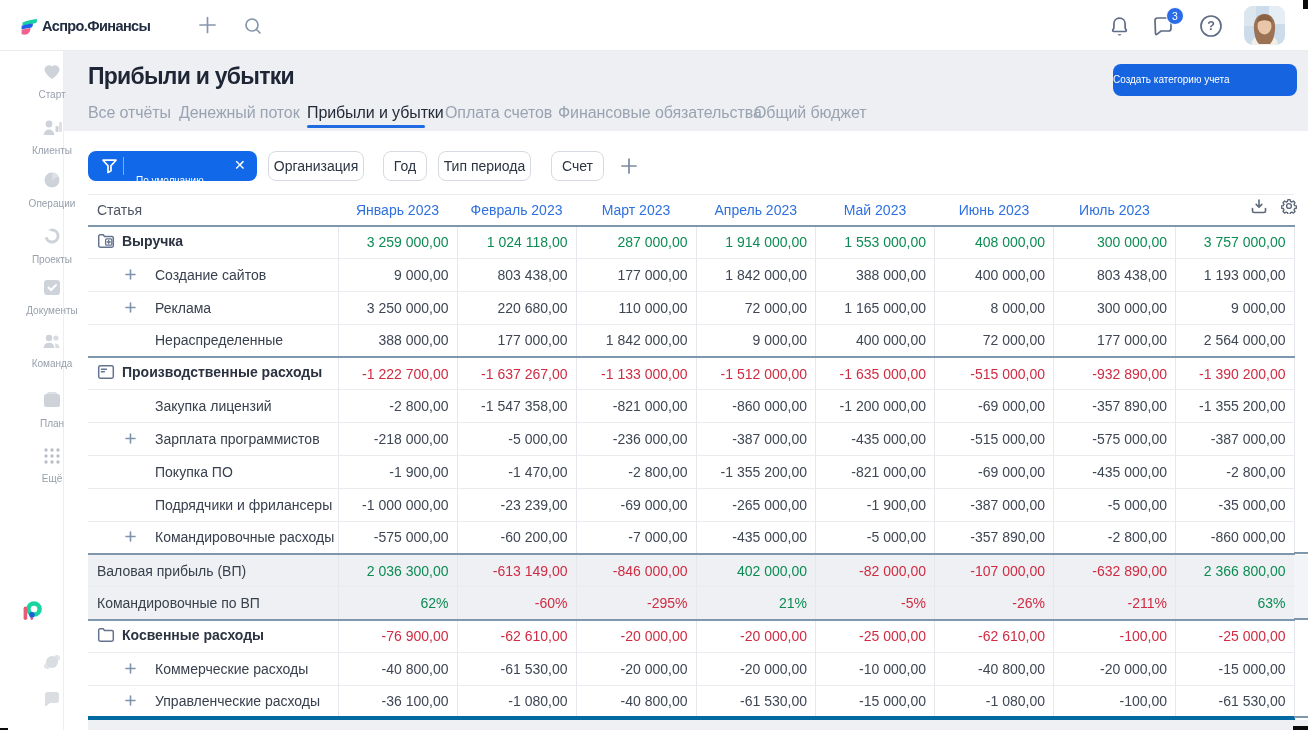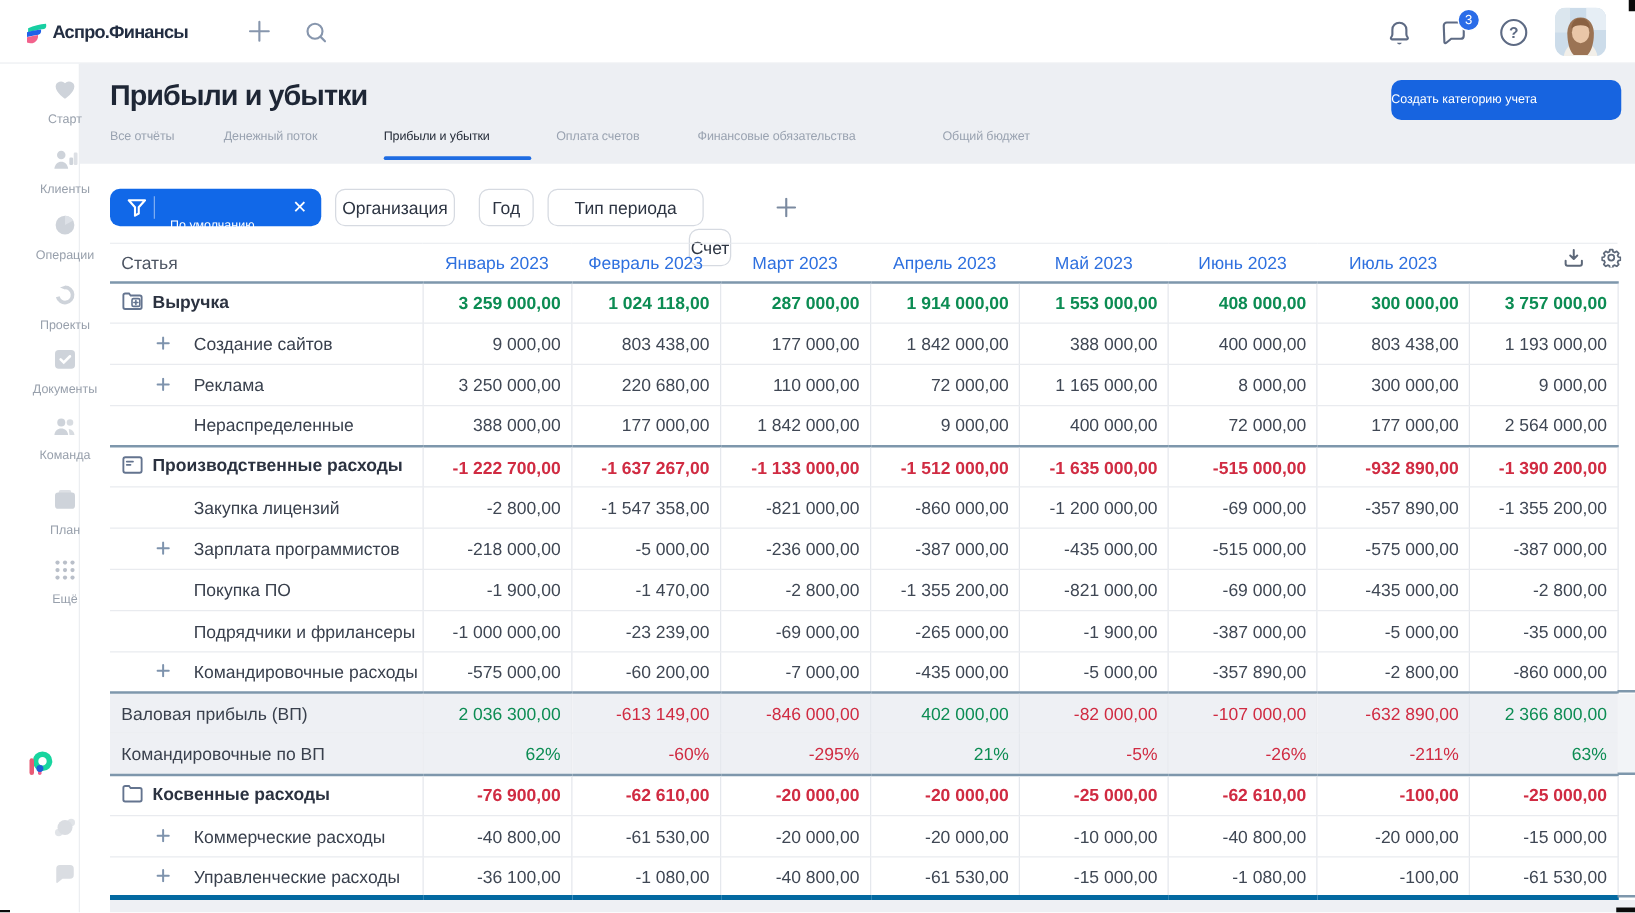--- a/index.html
+++ b/index.html
@@ -21,21 +21,21 @@
 
 #sidebar { left:0; top:51px; width:64px; height:679px; background:#fff; border-right:1px solid #eceef1; }
 .sbitem { position:absolute; left:0; width:64px; text-align:center;margin-left:20px; }
 .sbitem .lab { display:block; font-size:10px; color:#98a0ac; margin-top:3px; }
 .sbicon { display:inline-block; }
 
 
 #band { left:64px; top:51px; width:1244px; height:80px; background:#edeff3; }
 #whitearea { left:64px; top:131px; width:1244px; height:599px; background:#fff; }
 #pagetitle { left:88px; top:63px; font-size:23px; font-weight:700; color:#1e2635; letter-spacing:-0.75px; }
-.tab { position:absolute; top:104px; font-size:10px; letter-spacing:-0.1px; color:#9aa3b1; white-space:nowrap; }
+.tab { position:absolute; top:104px; font-size:16px; letter-spacing:-0.1px; color:#9aa3b1; white-space:nowrap; }
 .tab.act { color:#242b38; }
 #tabunder { left:307px; top:125px; width:118px; height:3px; background:#1f6ce2; border-radius:2px; }
 #createbtn { left:1113px; top:64px; width:184px; height:32px; background:#1764e0; border-radius:8px; color:#fff; font-size:10px; font-weight:500; text-align:left; line-height:32px; }
 
 
 #filterchip { left:88px; top:151px; width:169px; height:30px; background:#1168e8; border-radius:8px; color:#fff; }
 #filterchip .fi { position:absolute; left:13px; top:7px; }
 #filterchip .div { position:absolute; left:35px; top:6px; width:1px; height:18px; background:rgba(255,255,255,.45); }
 #filterchip .t { position:absolute; left:48px; top:0; line-height:30px; font-size:10px;margin-top:15px; }
 #filterchip .x { position:absolute; left:146px; top:0; line-height:29px; font-size:14px; }
@@ -51,21 +51,21 @@
 tr.hdr { height:31px; }
 tr.hdr td { border-top:1px solid #e8eaee; border-bottom:2px solid #7e97ac; border-right:none; }
 tr.dark td { border-top:2px solid #7e97ac; }
 tr.last td { border-bottom:4px solid #0369a1; }
 td.v { text-align:right; padding-right:8px; color:#3f4754; }
 td.c0 { padding-left:9px; color:#39404d; }
 .mh { text-align:center; color:#2e70df; }
 #statya { color:#4d5563; }
 td.v.vg { color:#0c8c53; }
 td.v.vr { color:#d02b42; }
-.b { font-weight:700; }
+.b { font-weight:400; }
 tr.gray td { background:#eef0f4; }
 .seclab { font-weight:700; color:#2b3240; margin-left:7px; }
 .secicon { display:inline-block; vertical-align:-3px; }
 .plus { display:inline-block; width:11px; margin-left:28px; }
 .sublab { margin-left:19px; }
 #graytail { left:88px; top:720px; width:1220px; height:10px; background:#eef0f4; }
 #gutterband1 { left:1294px; top:555px; width:14px; height:64px; background:#f2f4f7; }
 .ext { position:absolute; left:1294px; width:14px; height:2px; background:#7e97ac; }
 
 
@@ -188,22 +188,22 @@
 <div class="abs" id="filterchip">
   <span class="fi"><svg width="17" height="16" viewBox="0 0 17 16" fill="none">
         <path d="M2 2.2h13l-5 5.6v5l-3 1.7V7.8z" stroke="#fff" stroke-width="1.7" stroke-linejoin="round"></path>
       </svg></span>
   <span class="div"></span>
     <span class="t">По умолчанию</span>
     <span class="x">✕</span>
 </div>
 <div class="obtn" style="left:268px; width:96px; line-height:28px;">Организация</div>
 <div class="obtn" style="left:383px; width:44px; line-height:28px;">Год</div>
-<div class="obtn" style="left:438px; width:125px; line-height:28px;">Тип периода</div>
-<div class="obtn" style="left:551px; width:34px; line-height:28px;margin-top:32px;">Счет</div>
+<div class="obtn" style="left:438px; width:93px; line-height:28px;">Тип периода</div>
+<div class="obtn" style="left:551px; width:53px; line-height:28px;">Счет</div>
 <div class="abs" id="addfilter"><svg width="16" height="16" viewBox="0 0 16 16">
       <path d="M8 1v14M1 8h14" stroke="#7b8aa0" stroke-width="1.7" stroke-linecap="round"></path>
     </svg></div>
 
 <div class="abs" id="tablewrap">
 <table>
 <colgroup>
         <col class="cs">
         <col style="width:119px">
         <col style="width:119px">

